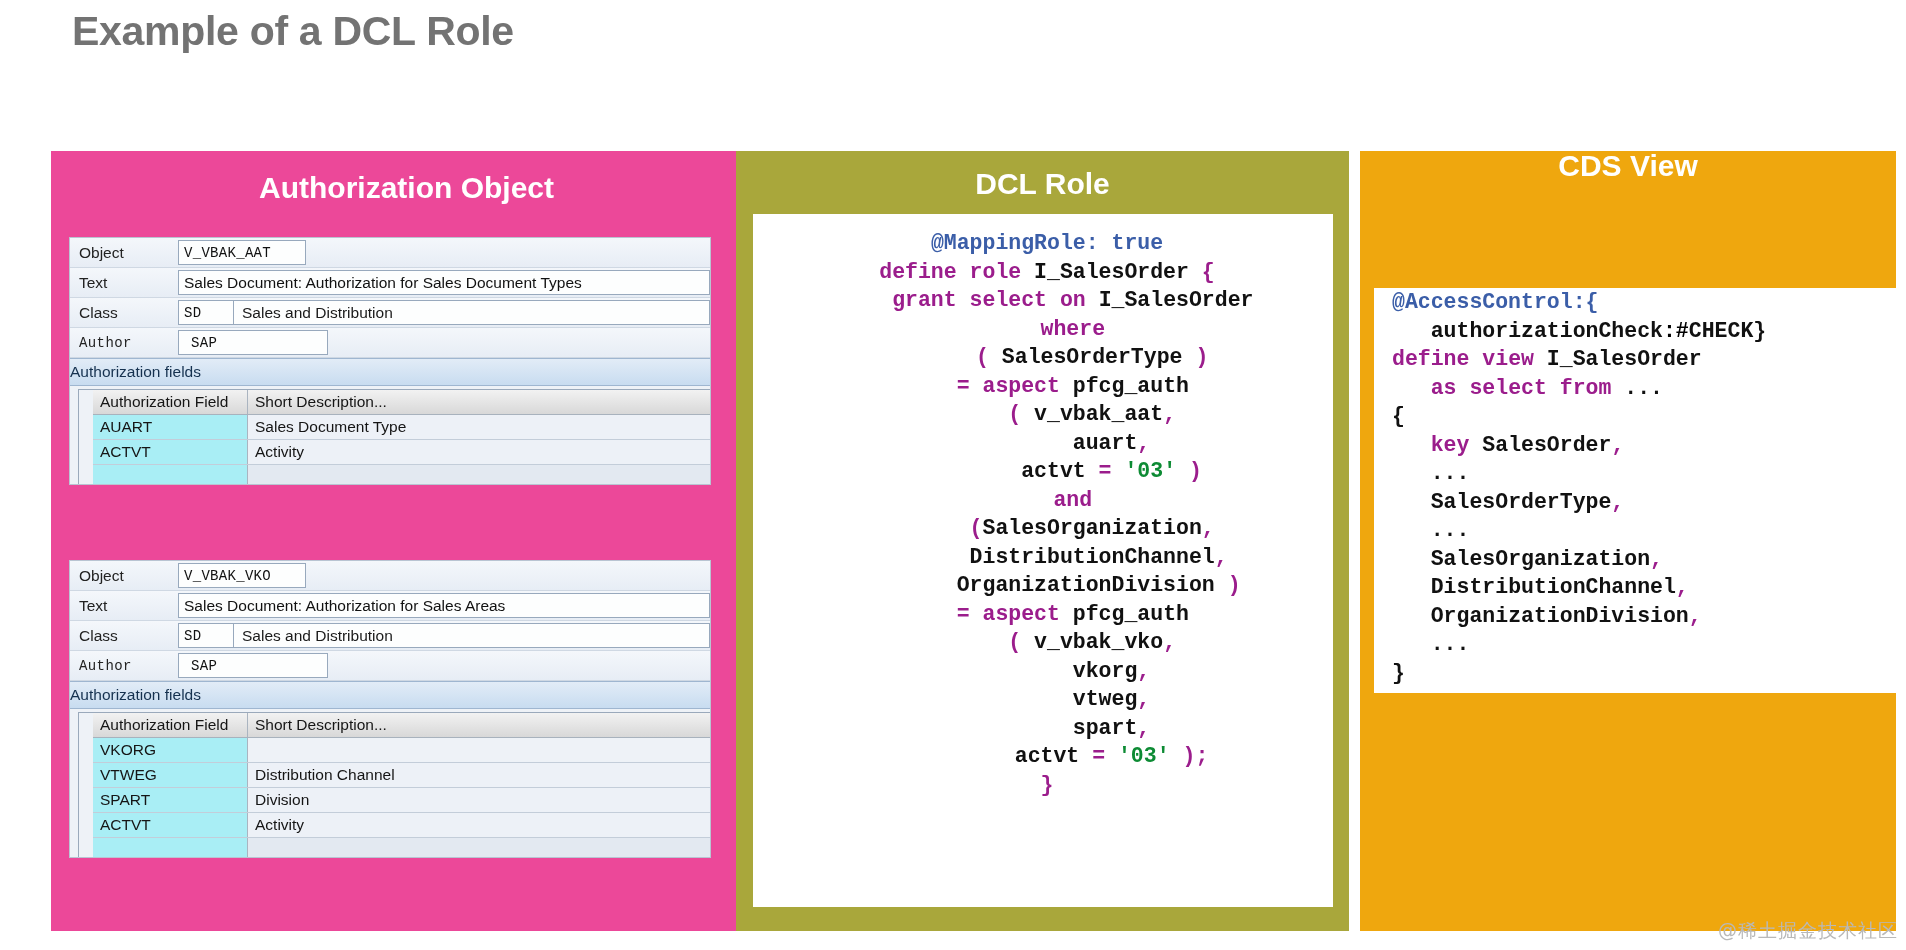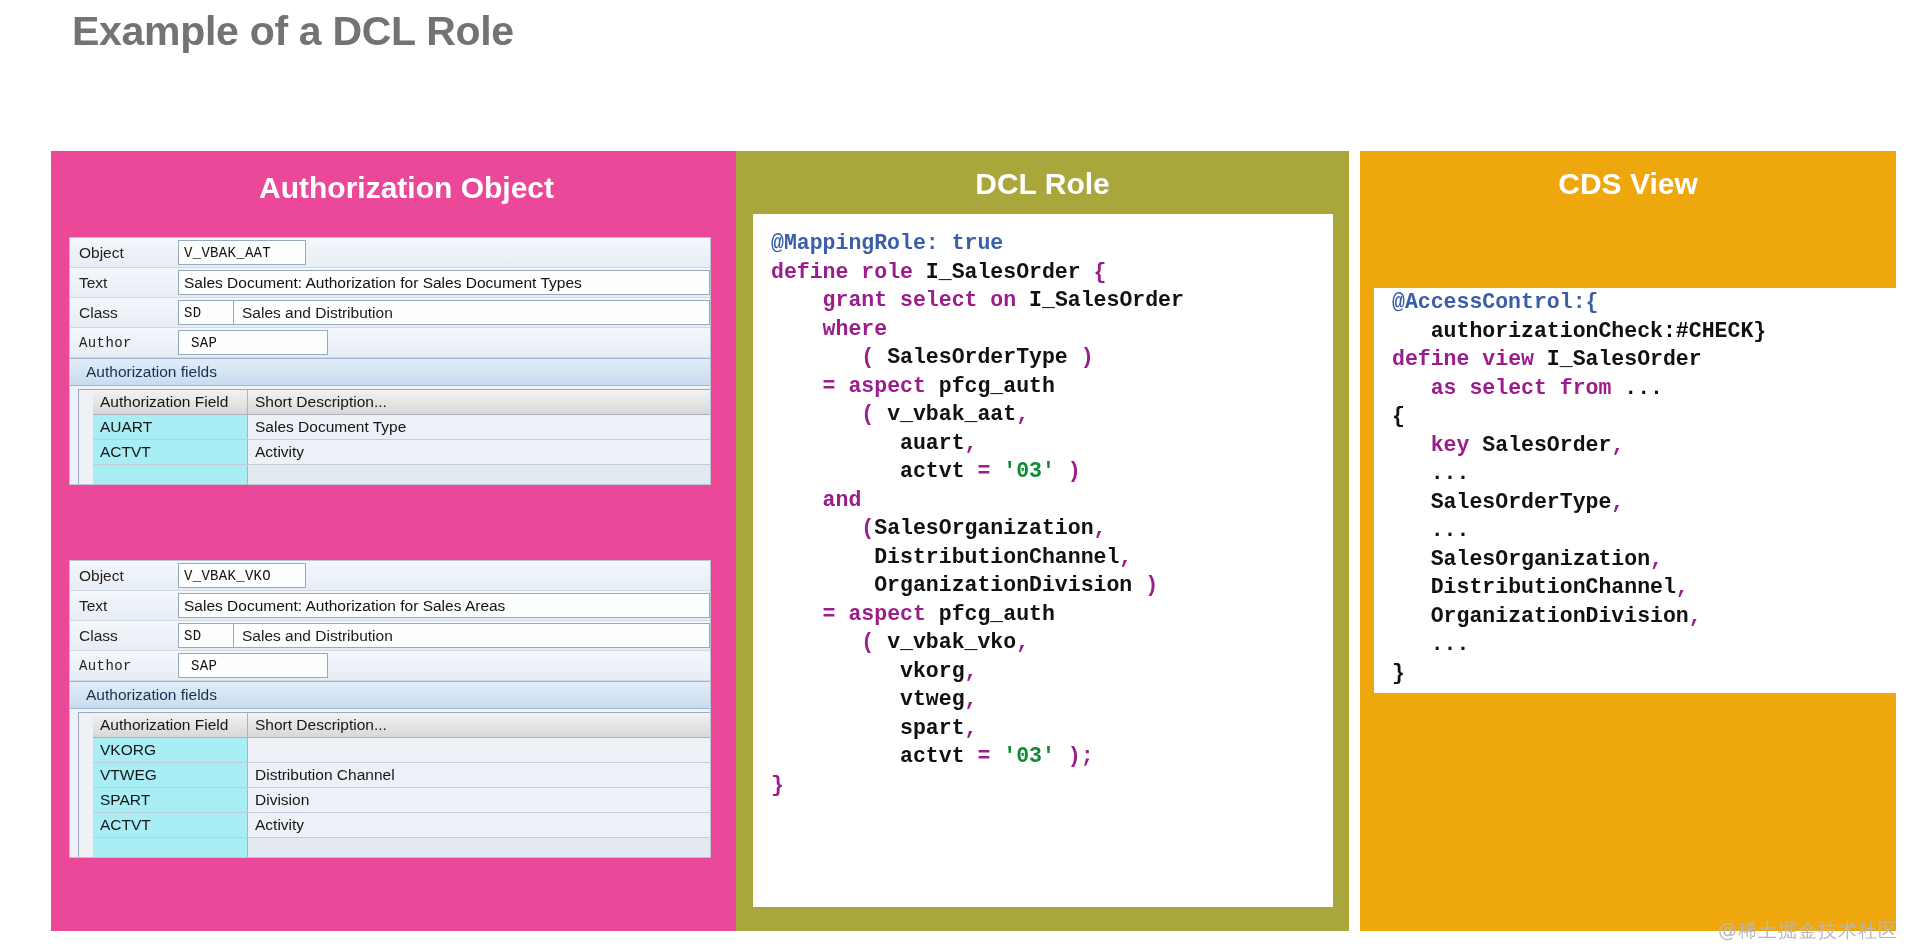--- a/index.html
+++ b/index.html
@@ -55,21 +55,21 @@
     width: 613px;
     background: #a9a73b;
   }
   #panel-dcl-role .panel-header { padding-top: 18px; }
 
   #panel-cds-view {
     left: 1360px;
     width: 536px;
     background: #efa70e;
   }
-  #panel-cds-view .panel-header { padding-top: 18px; }
+  #panel-cds-view .panel-header { }
 
   
   .sap-table {
     position: absolute;
     left: 18px;
     width: 642px;
     background: #eef2f7;
     border: 1px solid #b9c4d2;
     box-sizing: border-box;
     font-family: "Liberation Sans", sans-serif;
@@ -135,21 +135,21 @@
     box-sizing: border-box;
   }
   .sap-filler {
     flex: 1 1 auto;
   }
 
   .sap-section-title {
     height: 28px;
     display: flex;
     align-items: center;
-    padding-left: 16px;
+    padding-left: 0;
     box-sizing: border-box;
     background: linear-gradient(to bottom, #e2ecf7 0%, #c8dcf0 100%);
     border-top: 1px solid #9fb6d0;
     border-bottom: 1px solid #9fb6d0;
     font-size: 15.5px;
     color: #15314f;
   }
 
   .sap-grid {
     padding: 3px 0 0 8px;
@@ -206,20 +206,21 @@
     overflow: hidden;
   }
   #code-dcl {
     left: 17px;
     top: 63px;
     width: 580px;
     height: 693px;
     padding: 15px 10px 10px 18px;
     font-size: 21.5px;
     line-height: 28.5px;
+    text-align: center;
   }
   #code-cds {
     left: 14px;
     top: 137px;
     width: 552px;
     height: 405px;
     padding: 0 10px 10px 18px;
     font-size: 21.5px;
     line-height: 28.5px;
   }

